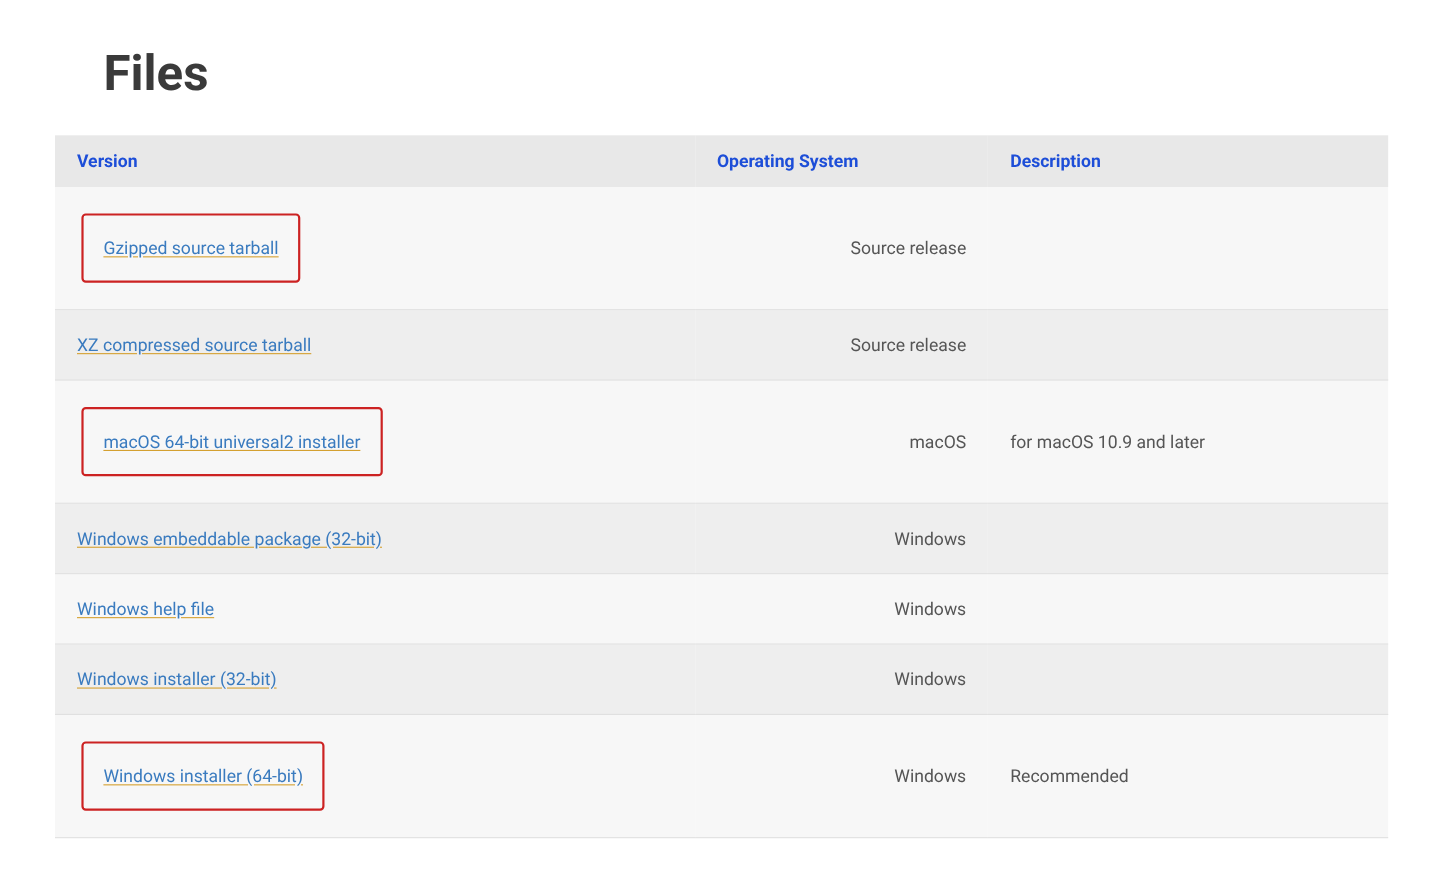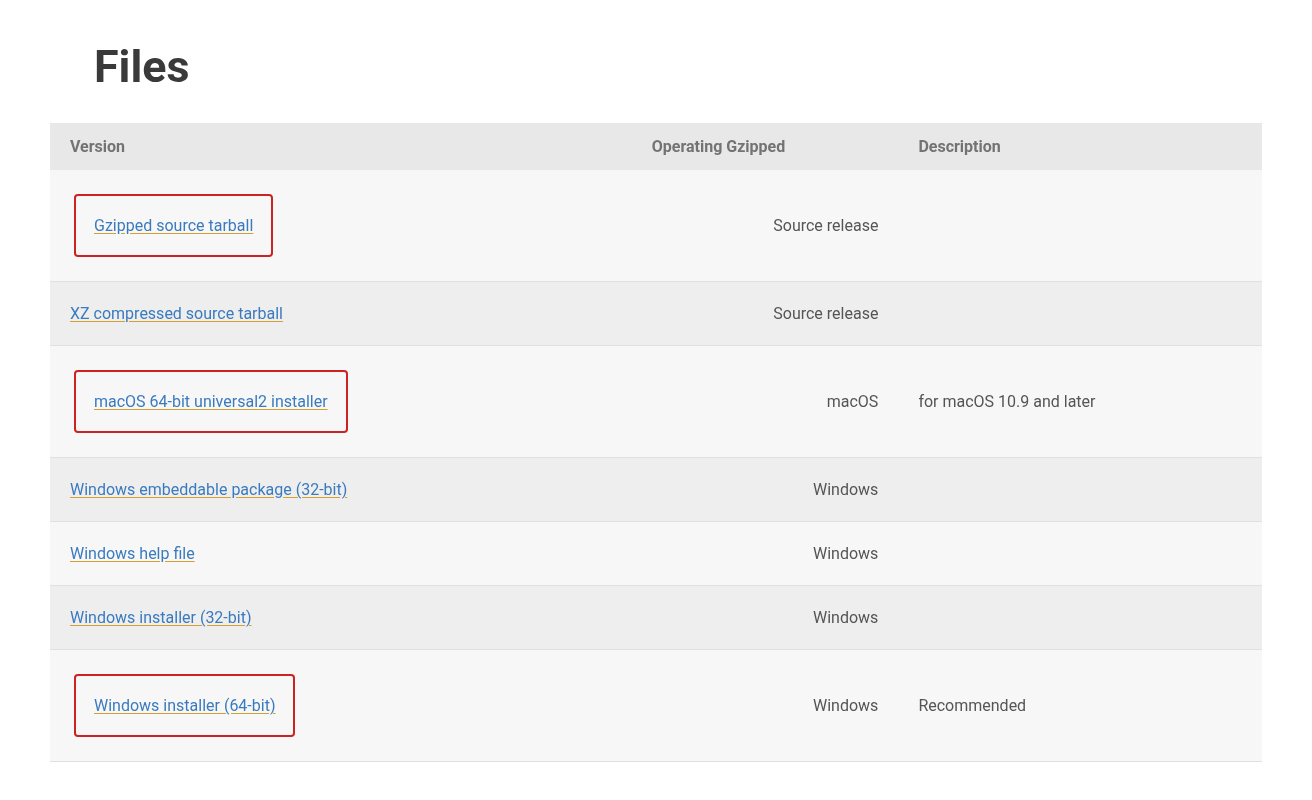--- a/index.html
+++ b/index.html
@@ -31,21 +31,21 @@
 
     thead tr {
       background-color: #e8e8e8;
     }
 
     thead th {
       text-align: left;
       padding: 14px 20px;
       font-weight: 700;
       font-size: 1em;
-      color: #737373;
+      color: #1d4ed8;
     }
 
     tbody tr {
       border-bottom: 1px solid #e0e0e0;
     }
 
     tbody tr:nth-child(odd) {
       background-color: #f7f7f7;
     }
 
@@ -92,21 +92,21 @@
   </style>
 </head>
 <body>
 
 <h1>Files</h1>
 
 <table>
   <thead>
     <tr>
       <th>Version</th>
-      <th>Operating Gzipped</th>
+      <th>Operating System</th>
       <th>Description</th>
     </tr>
   </thead>
   <tbody id="table-body">
   <tr>
         <td><span class="highlighted-cell"><a class="file-link" href="#">Gzipped source tarball</a></span></td>
         <td>Source release</td>
         <td></td>
       </tr>
       <tr>

